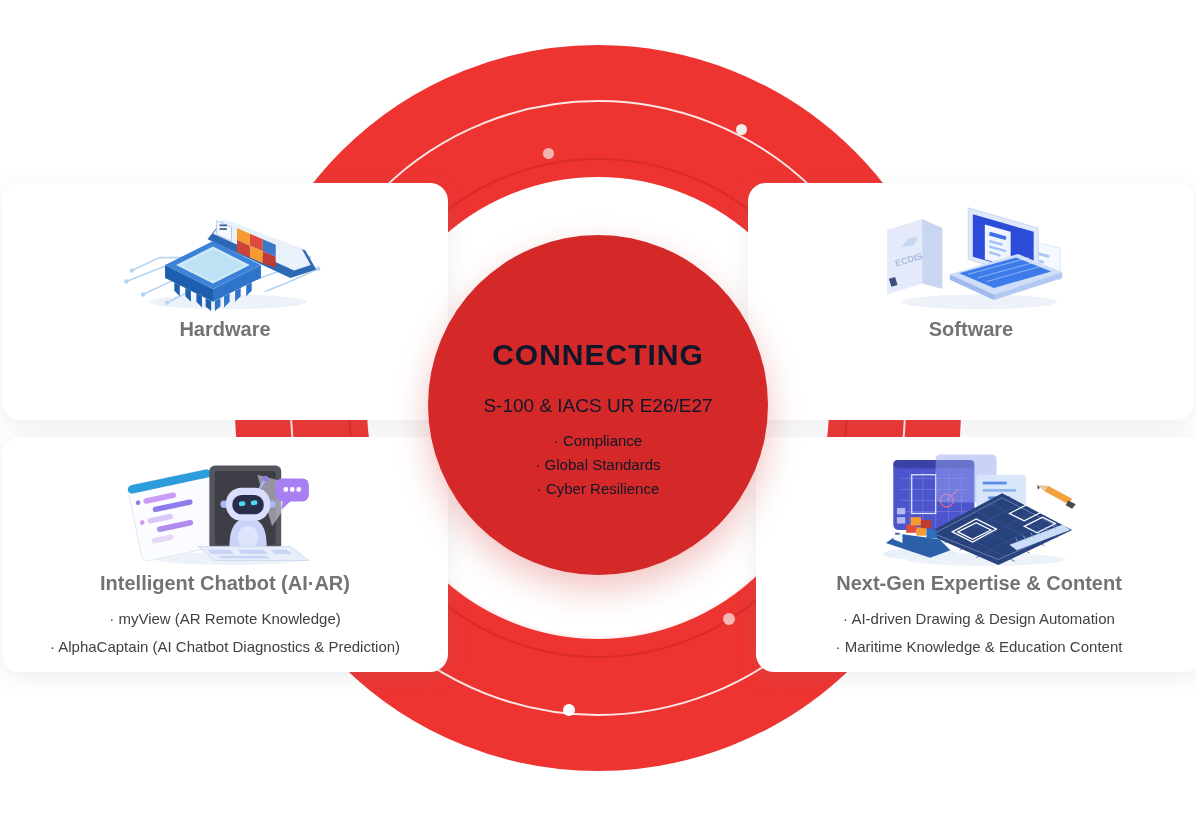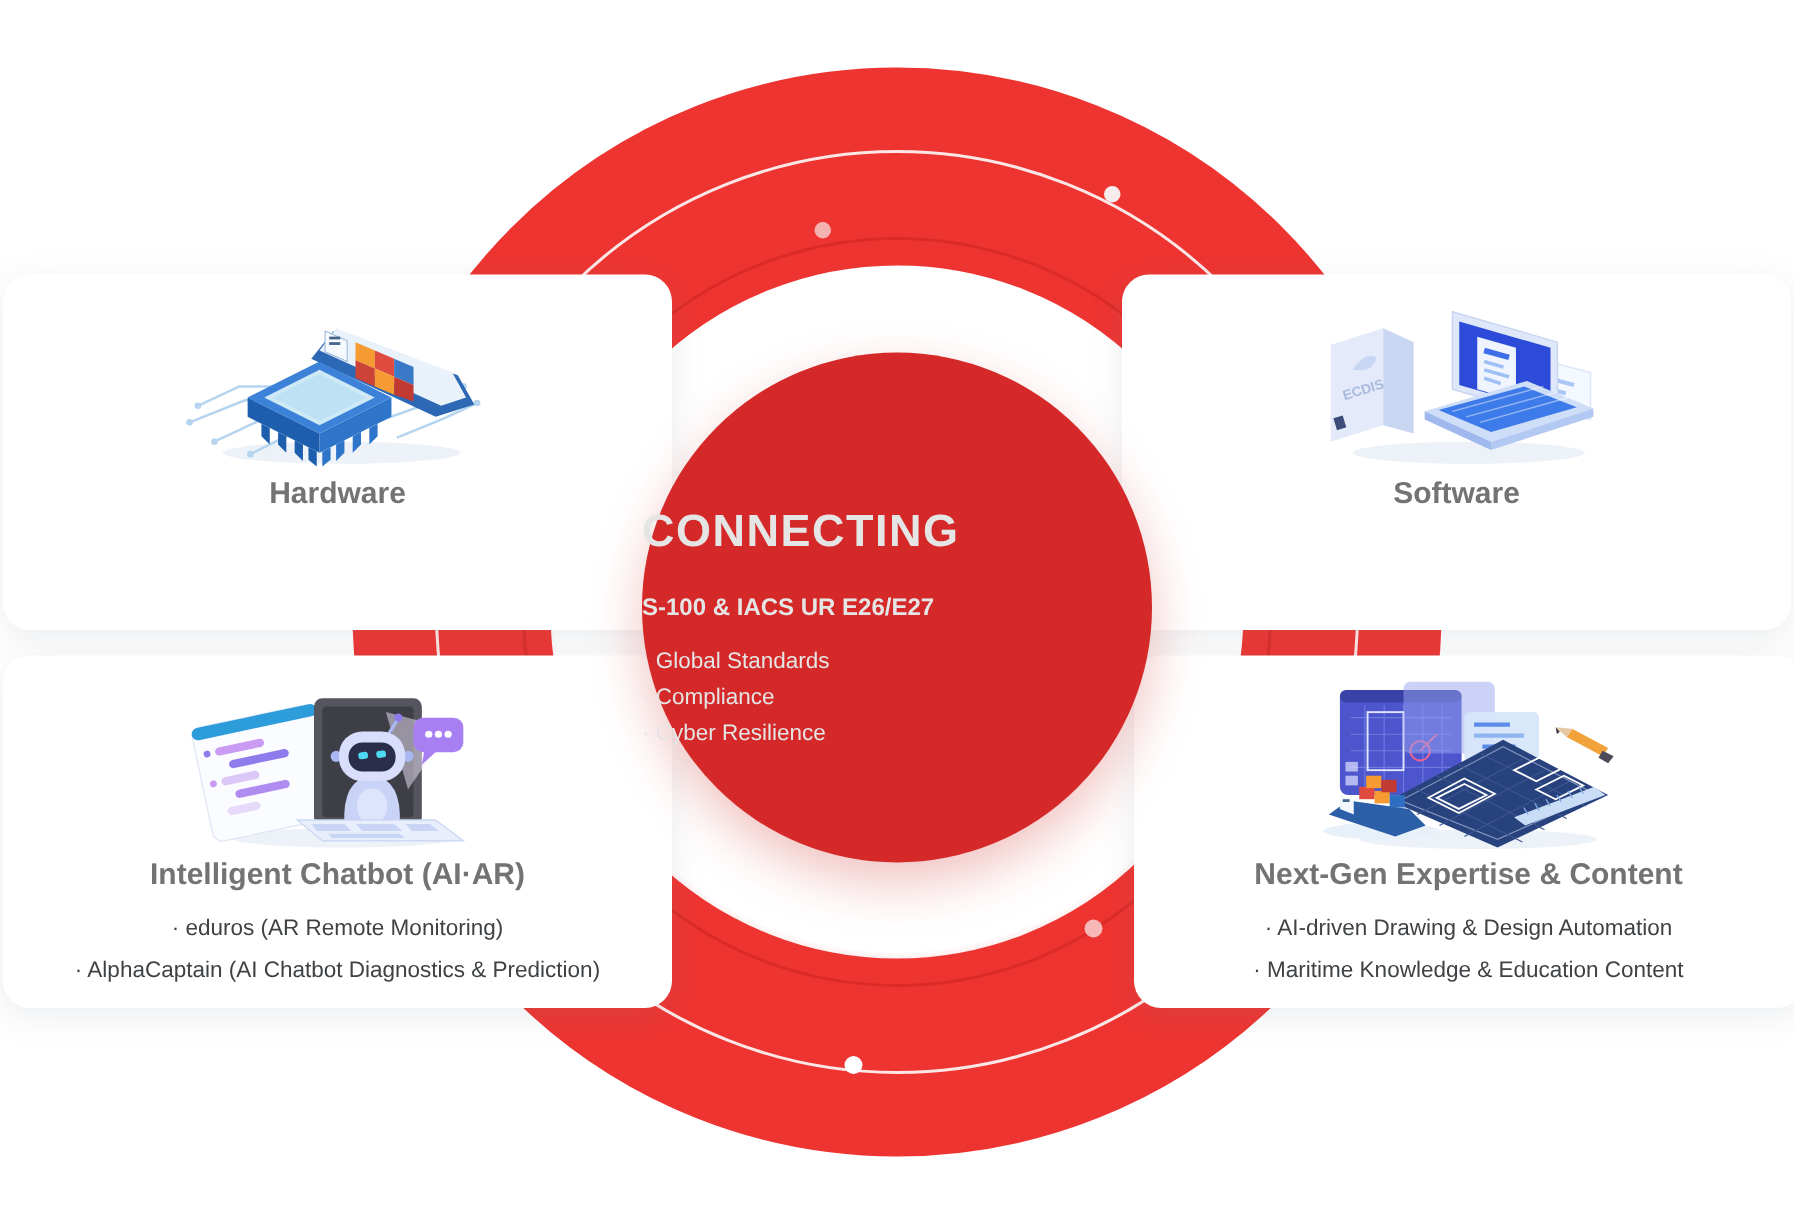--- a/index.html
+++ b/index.html
@@ -36,25 +36,25 @@
   .card-tr{left:748px;top:183px;height:237px;}
   .card-bl{left:2px;top:437px;height:235px;}
   .card-br{left:756px;top:437px;height:235px;}
   .illo{height:120px;margin-top:10px;display:flex;align-items:center;justify-content:center;}
   .card-title{margin:4px 0 6px;font-size:20px;font-weight:700;color:#737373;line-height:24px;}
   .card-bullets{margin-top:4px;}
   .card-bullets p{margin:0;font-size:15px;line-height:28px;color:#3F4245;}
   
   .center-circle{
     position:absolute;left:428px;top:235px;width:340px;height:340px;border-radius:50%;
-    background:#D42928;color:#e5e5e5;box-sizing:border-box;
+    background:#D42928;color:#0f172a;text-align:center;box-sizing:border-box;
     padding-top:102px;box-shadow:0 14px 34px rgba(204,38,36,0.28);
   }
   .center-title{font-size:30px;font-weight:800;letter-spacing:1px;line-height:36px;}
-  .center-subtitle{font-size:16px;font-weight:700;margin-top:22px;line-height:22px;}
+  .center-subtitle{font-size:19px;font-weight:400;margin-top:22px;line-height:22px;}
   .center-bullets{margin-top:12px;}
   .center-bullets p{margin:0;font-size:15px;line-height:24px;font-weight:400;}
 </style>
 </head>
 <body>
 
 <div class="canvas">
 
   <div class="halo"></div>
   <div class="donut"></div>
@@ -199,21 +199,21 @@
           <polygon points="86,108 186,108 206,123 104,123" fill="#E9EEFC" stroke="#CDD8F4" stroke-width="1"></polygon>
           <polygon points="96,111 120,111 125,116 100,116" fill="#C9D5F4"></polygon>
           <polygon points="128,111 156,111 162,116 133,116" fill="#C9D5F4"></polygon>
           <polygon points="164,111 182,111 188,116 169,116" fill="#C9D5F4"></polygon>
           <polygon points="108,118 160,118 164,121 111,121" fill="#C9D5F4"></polygon>
         </g>
       </svg>
     </div>
     <h3 class="card-title">Intelligent Chatbot (AI·AR)</h3>
     <div class="card-bullets">
-      <p>· eduros (AR Remote Monitoring)</p>
+      <p>· myView (AR Remote Knowledge)</p>
       <p>· AlphaCaptain (AI Chatbot Diagnostics &amp; Prediction)</p>
     </div>
   </section>
 
   <section class="card card-br">
     <div class="illo">
       <svg viewBox="0 0 230 130" width="212" height="120" aria-hidden="true">
         <ellipse cx="122" cy="122" rx="86" ry="7" fill="#EDF2F8"></ellipse>
         <g>
           <rect x="22" y="14" width="88" height="76" rx="6" fill="#4C55CC"></rect>
@@ -295,19 +295,19 @@
     <div class="card-bullets">
       <p>· AI-driven Drawing &amp; Design Automation</p>
       <p>· Maritime Knowledge &amp; Education Content</p>
     </div>
   </section>
 
   <div class="center-circle">
     <div class="center-title">CONNECTING</div>
     <div class="center-subtitle">S-100 &amp; IACS UR E26/E27</div>
     <div class="center-bullets">
+      <p>· Compliance</p>
       <p>· Global Standards</p>
-      <p>· Compliance</p>
       <p>· Cyber Resilience</p>
     </div>
   </div>
 
 </div>
 
 </body></html>

